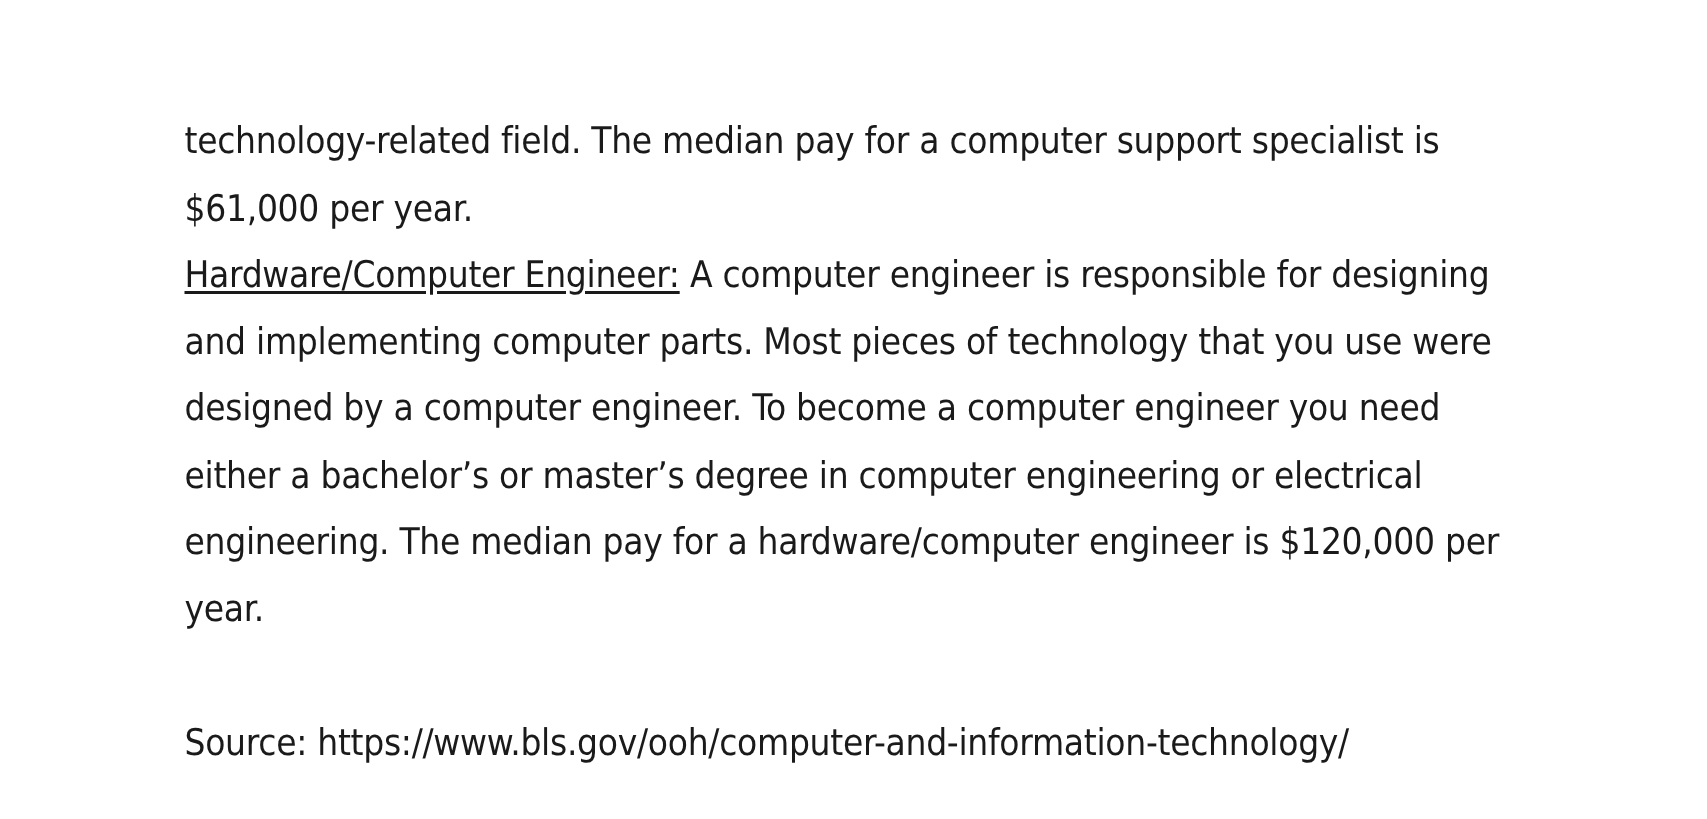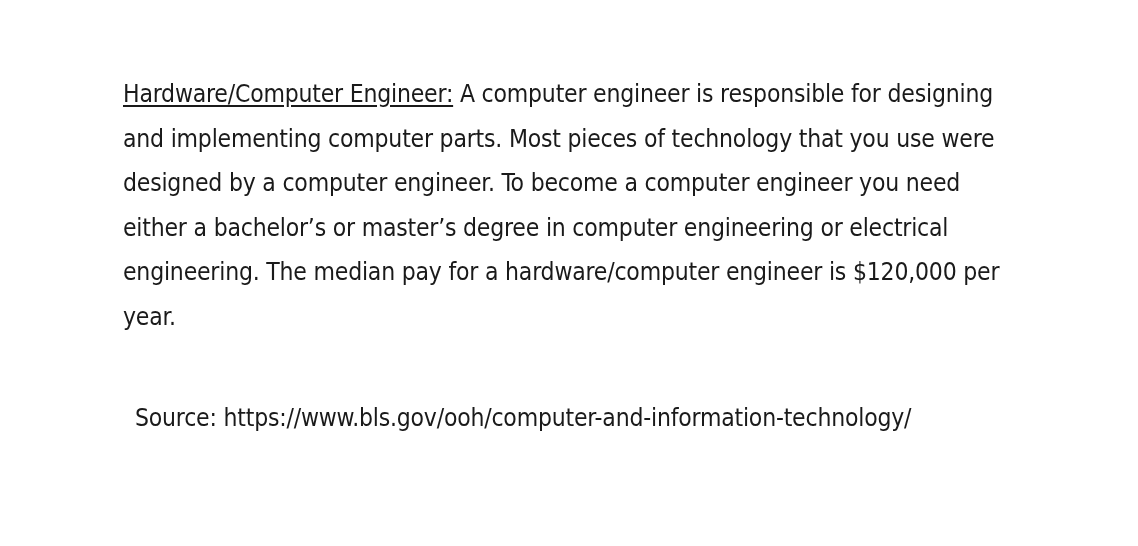--- a/index.html
+++ b/index.html
@@ -41,35 +41,38 @@
   }
   .lead-term {
     text-decoration: underline;
     text-underline-offset: 3px;
     text-align: right;
   }
   .spacer {
     height: 44.5px;
   }
   .source-line {
-    margin: 12px;
+    margin: 0;
     font-size: 24.5px;
     line-height: 44.5px;
     color: #1a1a1a;
     letter-spacing: -0.2px;
     font-stretch: condensed;
   }
 </style>
 </head>
 <body>
 
 <div class="slide">
 
   <div class="body-block">
 
+    <p class="para">
+      <span>technology-related field. The median pay for a computer support specialist is $61,000 per year.</span>
+    </p>
 
     <p class="para">
       <span class="lead-term">Hardware/Computer Engineer:</span><span> A computer engineer is responsible for designing and implementing computer parts. Most pieces of technology that you use were designed by a computer engineer. To become a computer engineer you need either a bachelor’s or master’s degree in computer engineering or electrical engineering. The median pay for a hardware/computer engineer is $120,000 per year.</span>
     </p>
 
     <div class="spacer"></div>
 
     <p class="source-line">
       <span>Source: </span><span>https://www.bls.gov/ooh/computer-and-information-technology/</span>
     </p>

